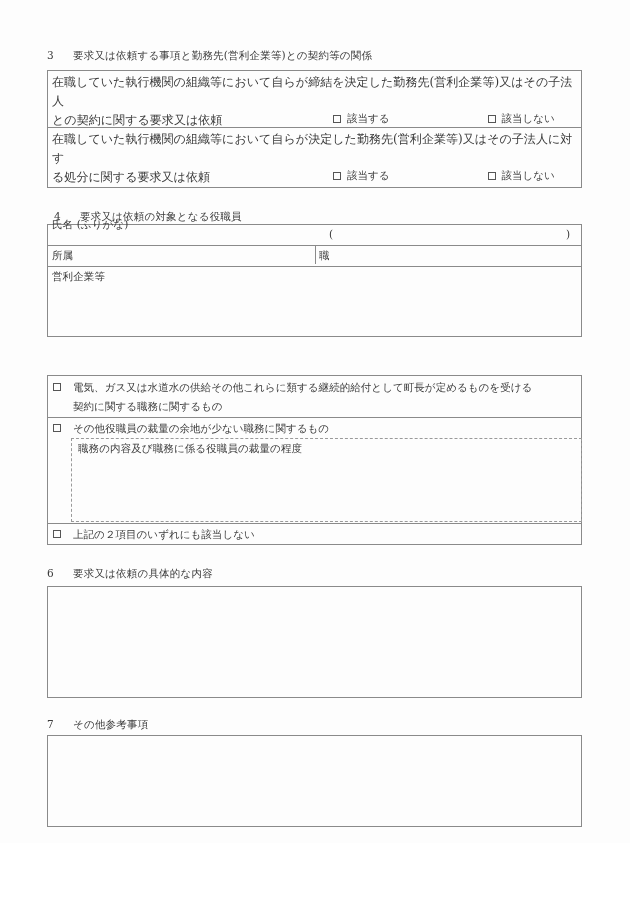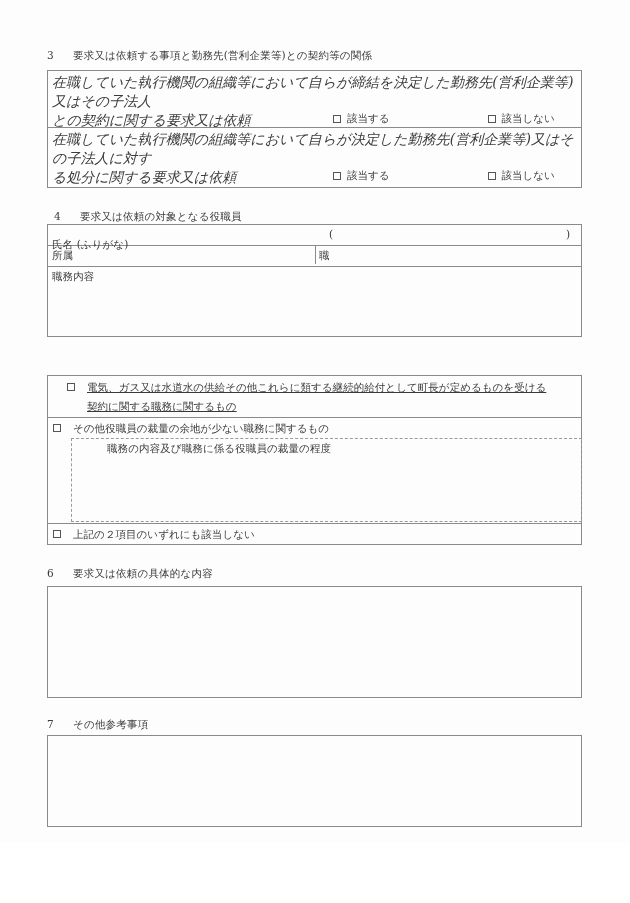--- a/index.html
+++ b/index.html
@@ -59,25 +59,24 @@
 
   .cell-text {
     position: absolute;
     font-size: 10.5px;
     line-height: 17px;
     letter-spacing: .1px;
     color: #3a3a3a;
   }
   .wrap2 {
     position: absolute;
-    font-size: 14px;
+    font-size: 12px;
     line-height: 19px;
     letter-spacing: .05px;
     color: #3a3a3a;
-    font-style: italic;
   }
 
   
   .cb-row {
     position: absolute;
     font-size: 10.5px;
     line-height: 16px;
     white-space: nowrap;
     color: #3a3a3a;
   }
@@ -168,55 +167,55 @@
   <div class="sec-head" style="left:47px; top:209px;margin-left:7px;">
     <span class="num">4</span><span>要求又は依頼の対象となる役職員</span>
   </div>
 
   <div class="box" style="left:47px; top:224px; width:535px; height:113px;">
     <div class="hline" style="top:20px;"></div>
     <div class="hline" style="top:41px;"></div>
     <div class="vline" style="left:267px; top:20px; bottom:72px;"></div>
   </div>
 
-  <div class="cell-text" style="left:52px; top:236px;">氏名 (ふりがな)</div>
+  <div class="cell-text" style="left:52px; top:216px;">氏名 (ふりがな)</div>
   <div class="paren" style="left:329px; top:226px;">(</div>
   <div class="paren" style="left:566px; top:226px;">)</div>
   <div class="cell-text" style="left:334px; top:226px; width:230px;"></div>
 
   <div class="cell-text" style="left:52px; top:247px;">所属</div>
   <div class="cell-text" style="left:160px; top:247px; width:100px;"></div>
   <div class="cell-text" style="left:319px; top:247px;">職</div>
   <div class="cell-text" style="left:345px; top:247px; width:200px;"></div>
 
-  <div class="cell-text" style="left:52px; top:268px;">職務内容</div>
+  <div class="cell-text" style="left:52px; top:268px;">営利企業等</div>
   <div class="cell-text" style="left:52px; top:286px; width:520px; height:46px;"></div>
 
 
   <div class="box" style="left:47px; top:375px; width:535px; height:170px;">
     <div class="hline" style="top:41px;"></div>
     <div class="hline" style="top:147px;"></div>
   </div>
 
-  <div class="cb-item" style="left:67px; top:378px; width:524px;text-decoration:underline;">
+  <div class="cb-item" style="left:53px; top:378px; width:524px;">
     <span class="cbx"></span>
     <span class="body">
       <span style="display:block;">電気、ガス又は水道水の供給その他これらに類する継続的給付として町長が定めるものを受ける</span>
       <span style="display:block;">契約に関する職務に関するもの</span>
     </span>
   </div>
 
   <div class="cb-item" style="left:53px; top:419px; width:524px;">
     <span class="cbx"></span>
     <span class="body">その他役職員の裁量の余地が少ない職務に関するもの</span>
   </div>
 
   <div class="dotbox-top" style="left:71px; top:438px; width:511px;"></div>
   <div class="dotbox" style="left:71px; top:438px; width:511px; height:84px;"></div>
-  <div class="cell-text" style="left:78px; top:440px;margin-left:29px;">職務の内容及び職務に係る役職員の裁量の程度</div>
+  <div class="cell-text" style="left:78px; top:440px;">職務の内容及び職務に係る役職員の裁量の程度</div>
   <div class="cell-text" style="left:78px; top:460px; width:495px; height:55px;"></div>
 
   <div class="cb-item" style="left:53px; top:525px; width:524px;">
     <span class="cbx"></span>
     <span class="body">上記の２項目のいずれにも該当しない</span>
   </div>
 
   <div class="sec-head" style="left:47px; top:566px;">
     <span class="num">6</span><span>要求又は依頼の具体的な内容</span>
   </div>

